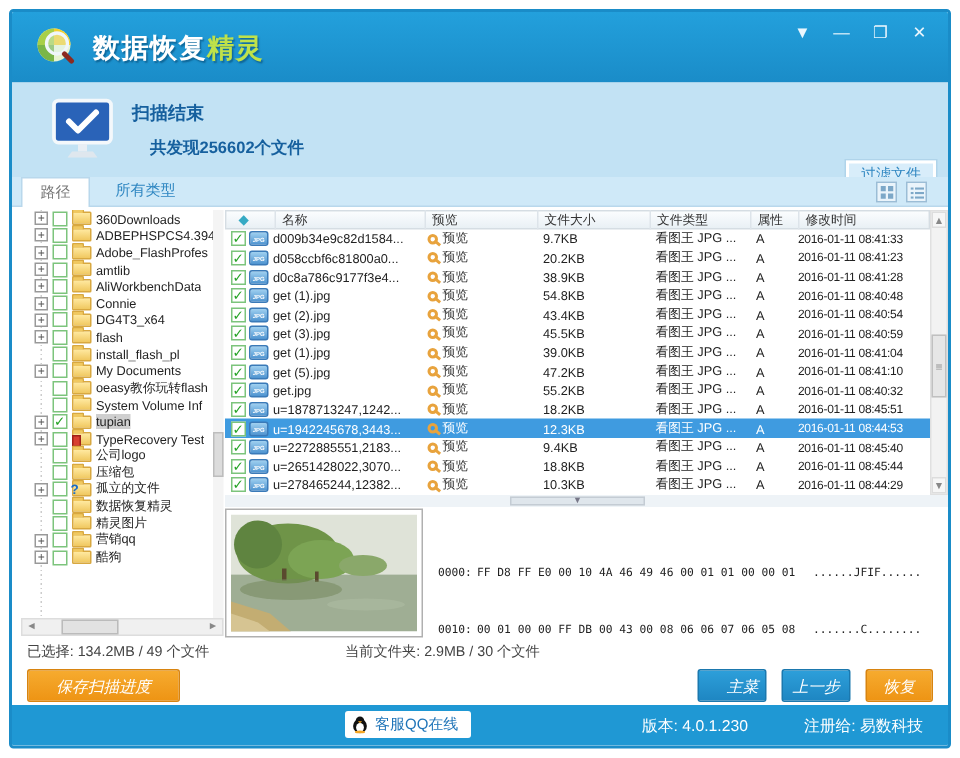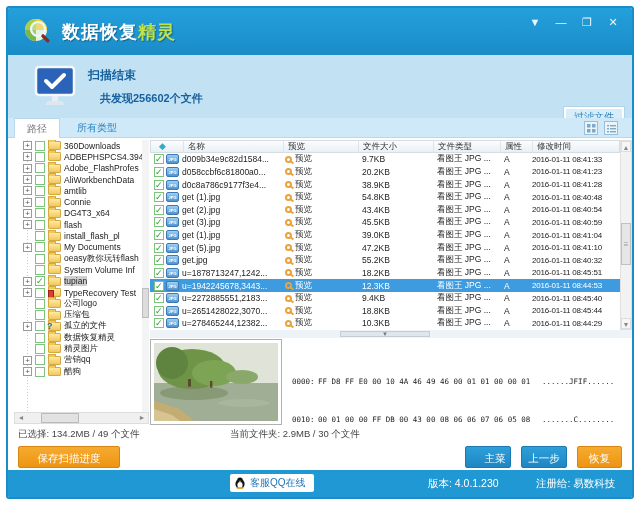--- a/index.html
+++ b/index.html
@@ -135,21 +135,21 @@
   .hx-off { flex:0 0 26px; }
   .hx-bytes { flex:0 0 218px; }
   .hx-ascii { flex:1; padding-left:6px; }
 
   
   .statusline { position:absolute; left:0; top:420px; width:100%; height:14px; font-size:9.5px; color:#444; }
   .st-sel { position:absolute; left:10px; }
   .st-cur { position:absolute; left:222px; }
   .btnrow { position:absolute; left:0; top:436px; width:100%; height:26px; }
   .btn { position:absolute; height:22px; font-size:10.5px; color:#fff; text-align:center;
-         line-height:22px; border-radius:2px; cursor:pointer; }
+         line-height:22px; border-radius:2px; cursor:pointer;font-style:italic; }
   .btn.orange { background:linear-gradient(#f6ab2f,#ee9414); border:1px solid #d88410; }
   .btn.blue { background:linear-gradient(#2d9fda,#1e86c2); border:1px solid #1b78ae; }
   .btn-save { left:10px; width:102px; top:2px; }
   .btn-menu { left:457px; width:46px; top:2px;padding-left:14px; }
   .btn-back { left:513px; width:46px; top:2px; }
   .btn-recover { left:569px; width:45px; top:2px; }
 
   
   .footer { position:absolute; left:0; top:462px; width:100%; height:27px; background:#1f98d4; }
   .ft-service { position:absolute; left:10px; top:7px; font-size:10.5px; color:#fff; }
@@ -241,28 +241,28 @@
         <span class="expander"></span>
         <span class="cb"></span>
         <span class="folder"></span>
         <span class="tlabel">Adobe_FlashProfes</span>
       </div>
 
       <div class="trow expand">
         <span class="expander"></span>
         <span class="cb"></span>
         <span class="folder"></span>
+        <span class="tlabel">amtlib</span>
+      </div>
+
+      <div class="trow expand">
+        <span class="expander"></span>
+        <span class="cb"></span>
+        <span class="folder"></span>
         <span class="tlabel">AliWorkbenchData</span>
-      </div>
-
-      <div class="trow expand">
-        <span class="expander"></span>
-        <span class="cb"></span>
-        <span class="folder"></span>
-        <span class="tlabel">amtlib</span>
       </div>
 
       <div class="trow expand">
         <span class="expander"></span>
         <span class="cb"></span>
         <span class="folder"></span>
         <span class="tlabel">Connie</span>
       </div>
 
       <div class="trow expand">

